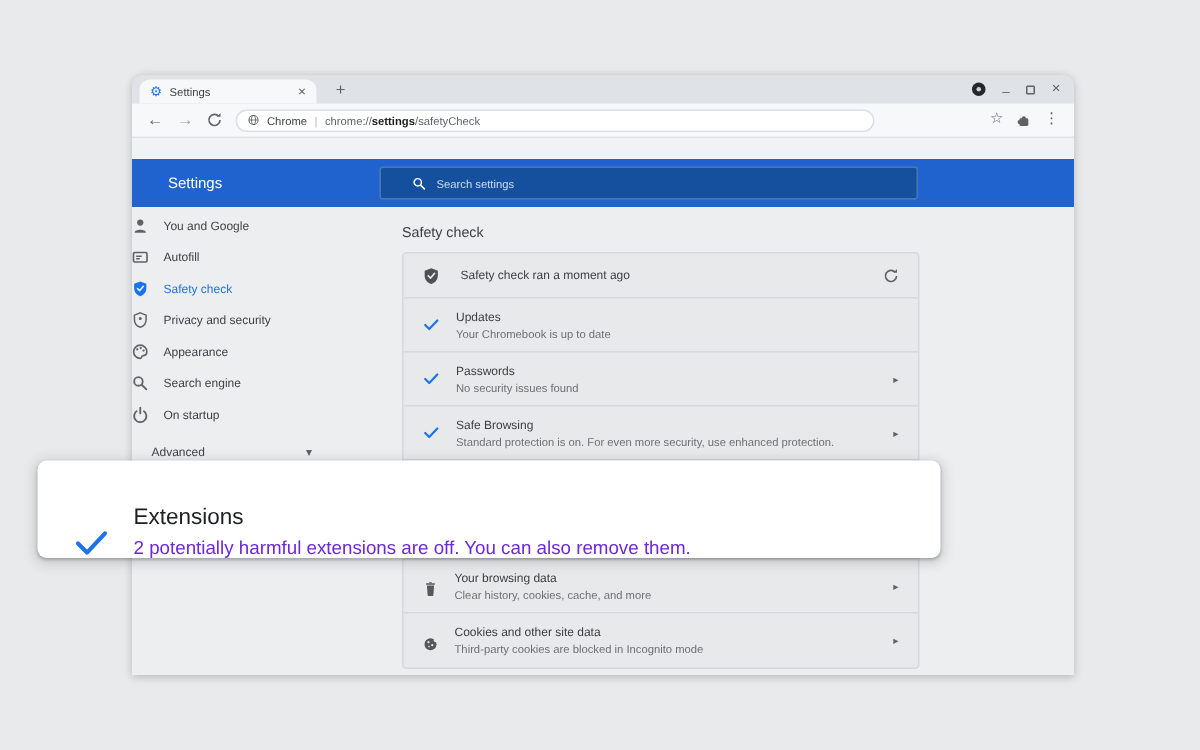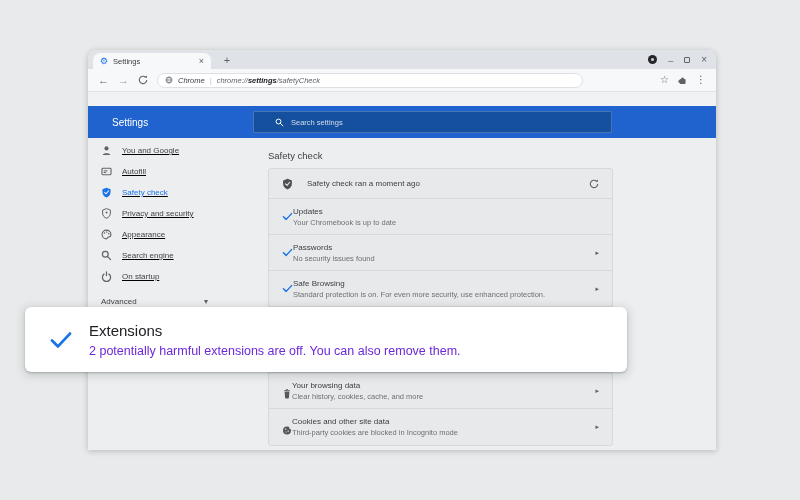--- a/index.html
+++ b/index.html
@@ -26,21 +26,21 @@
   .win-restore { width:6px; height:6px; border:1.2px solid #5f6368; border-radius:1px; }
   .win-close { font-size:10px; color:#5f6368; line-height:1; }
 
   
   .toolbar { height:23px; background:#f7f8f9; border-bottom:1px solid #e0e2e5;
              display:flex; align-items:center; gap:9px; padding:0 10px; }
   .nav-ico { font-size:11px; color:#5f6368; line-height:1; }
   .nav-ico.fwd { color:#9aa0a6; }
   .reload-svg { width:10px; height:10px; color:#5f6368; }
   .omnibox { width:426px; height:15px; background:#ffffff; border:1px solid #dcdfe3; border-radius:8px;
-             display:flex; align-items:center; gap:5px; padding:0 7px; font-size:7.5px; color:#3c4043;font-style:italic; }
+             display:flex; align-items:center; gap:5px; padding:0 7px; font-size:7.5px; color:#3c4043; }
   .omni-globe { width:8px; height:8px; color:#5f6368; flex:0 0 auto; }
   .omni-div { color:#babec2; }
   .url-plain { color:#5f6368; }
   .url-bold { color:#202124; font-weight:bold; }
   .tb-spacer { flex:1; }
   .tb-ico { font-size:10px; color:#5f6368; line-height:1; }
   .puzzle-svg { width:9px; height:9px; color:#5f6368; }
 
   .gap-strip { height:14px; background:#f1f2f3; }
 
@@ -50,54 +50,54 @@
   .searchbox { position:absolute; left:165px; top:5px; width:359px; height:22px; background:#14509e;
                border:1px solid rgba(255,255,255,.22); border-radius:2px;
                display:flex; align-items:center; gap:7px; padding:0 21px; }
   .search-svg { width:9px; height:9px; color:#ffffff; flex:0 0 auto; }
   .search-ph { font-size:7.5px; color:rgba(255,255,255,.78); }
 
   
   .content { position:relative; height:312px; background:#edeef0; }
 
   .sidebar { position:absolute; left:0; top:2px; width:162px; }
-  .side-item { height:21px; display:flex; align-items:center; gap:10px; padding-left:13px; cursor:pointer;text-decoration:underline; }
+  .side-item { height:21px; display:flex; align-items:center; gap:10px; cursor:pointer; }
   .side-ico { width:11px; height:11px; color:#5f6368; display:flex; }
   .side-ico svg { width:11px; height:11px; }
   .side-label { font-size:8px; color:#3f4247; }
   .side-item.selected .side-label { color:#1a73e8; }
   .side-item.selected .side-ico { color:#1a73e8; }
   .advanced { margin-top:5px; height:18px; display:flex; align-items:center; justify-content:space-between;
               padding-left:13px; width:120px;text-align:center; }
   .adv-label { font-size:8px; color:#3f4247; }
   .adv-chev { font-size:8px; color:#5f6368; }
 
   .main { position:absolute; left:180px; top:0; width:345px; }
   .page-title { margin-top:12px; font-size:9.5px; color:#3c4043; }
   .card { margin-top:7px; background:#e8e9eb; border:1px solid #d6d8db; border-radius:3px; }
   .status-row { height:30px; display:flex; align-items:center; gap:14px; padding:0 13px; border-bottom:1px solid #d6d8db; }
   .shield-badge { width:11px; height:12px; flex:0 0 auto; }
   .status-text { font-size:8px; color:#3a3e43; flex:1; }
   .refresh-svg { width:10px; height:10px; color:#5f6368; }
 
-  .row { min-height:36px; display:flex; align-items:center; padding:0 13px; border-bottom:1px solid #d6d8db; cursor:pointer; }
+  .row { min-height:36px; display:flex; align-items:center; gap:11px; padding:0 13px; border-bottom:1px solid #d6d8db; cursor:pointer; }
   .row:last-child { border-bottom:none; }
   .row-spacer { height:66px; border-bottom:1px solid #d6d8db; }
   .check-svg { width:11px; height:9px; flex:0 0 auto; }
   .gray-ico { width:10px; height:11px; color:#55585c; flex:0 0 auto; }
   .gray-ico svg { width:10px; height:11px; }
   .rtext { flex:1; }
   .rtitle { font-size:8px; color:#3a3e43; margin-bottom:2px; }
   .rsub { font-size:7.5px; color:#6c7074; }
   .rarrow { font-size:7px; color:#5f6368; }
 
   
   .callout { position:absolute; left:25px; top:307px; width:602px; height:65px; background:#ffffff;
              border-radius:6px; box-shadow:0 1px 2px rgba(60,64,67,.3), 0 2px 8px 2px rgba(60,64,67,.18);
-             display:flex; align-items:center; padding:0 30px 0 24px; z-index:10; }
+             display:flex; align-items:flex-end; padding:0 30px 0 24px; z-index:10; }
   .callout-check { width:24px; height:20px; flex:0 0 auto; }
   .callout-text { margin-left:16px; flex:1; }
   .callout-title { font-size:15px; color:#202124; margin-bottom:5px; }
   .callout-sub { font-size:12.5px; color:#6d28d9; }
   .review-btn { width:74px; height:30px; background:#ffffff; border:1px solid #dadce0; border-radius:4px;
                 color:#1a73e8; font-size:12.5px; font-weight:bold; font-family:inherit; cursor:pointer;
                 display:flex; align-items:center; justify-content:center; }
 </style>
 </head>
 <body>

